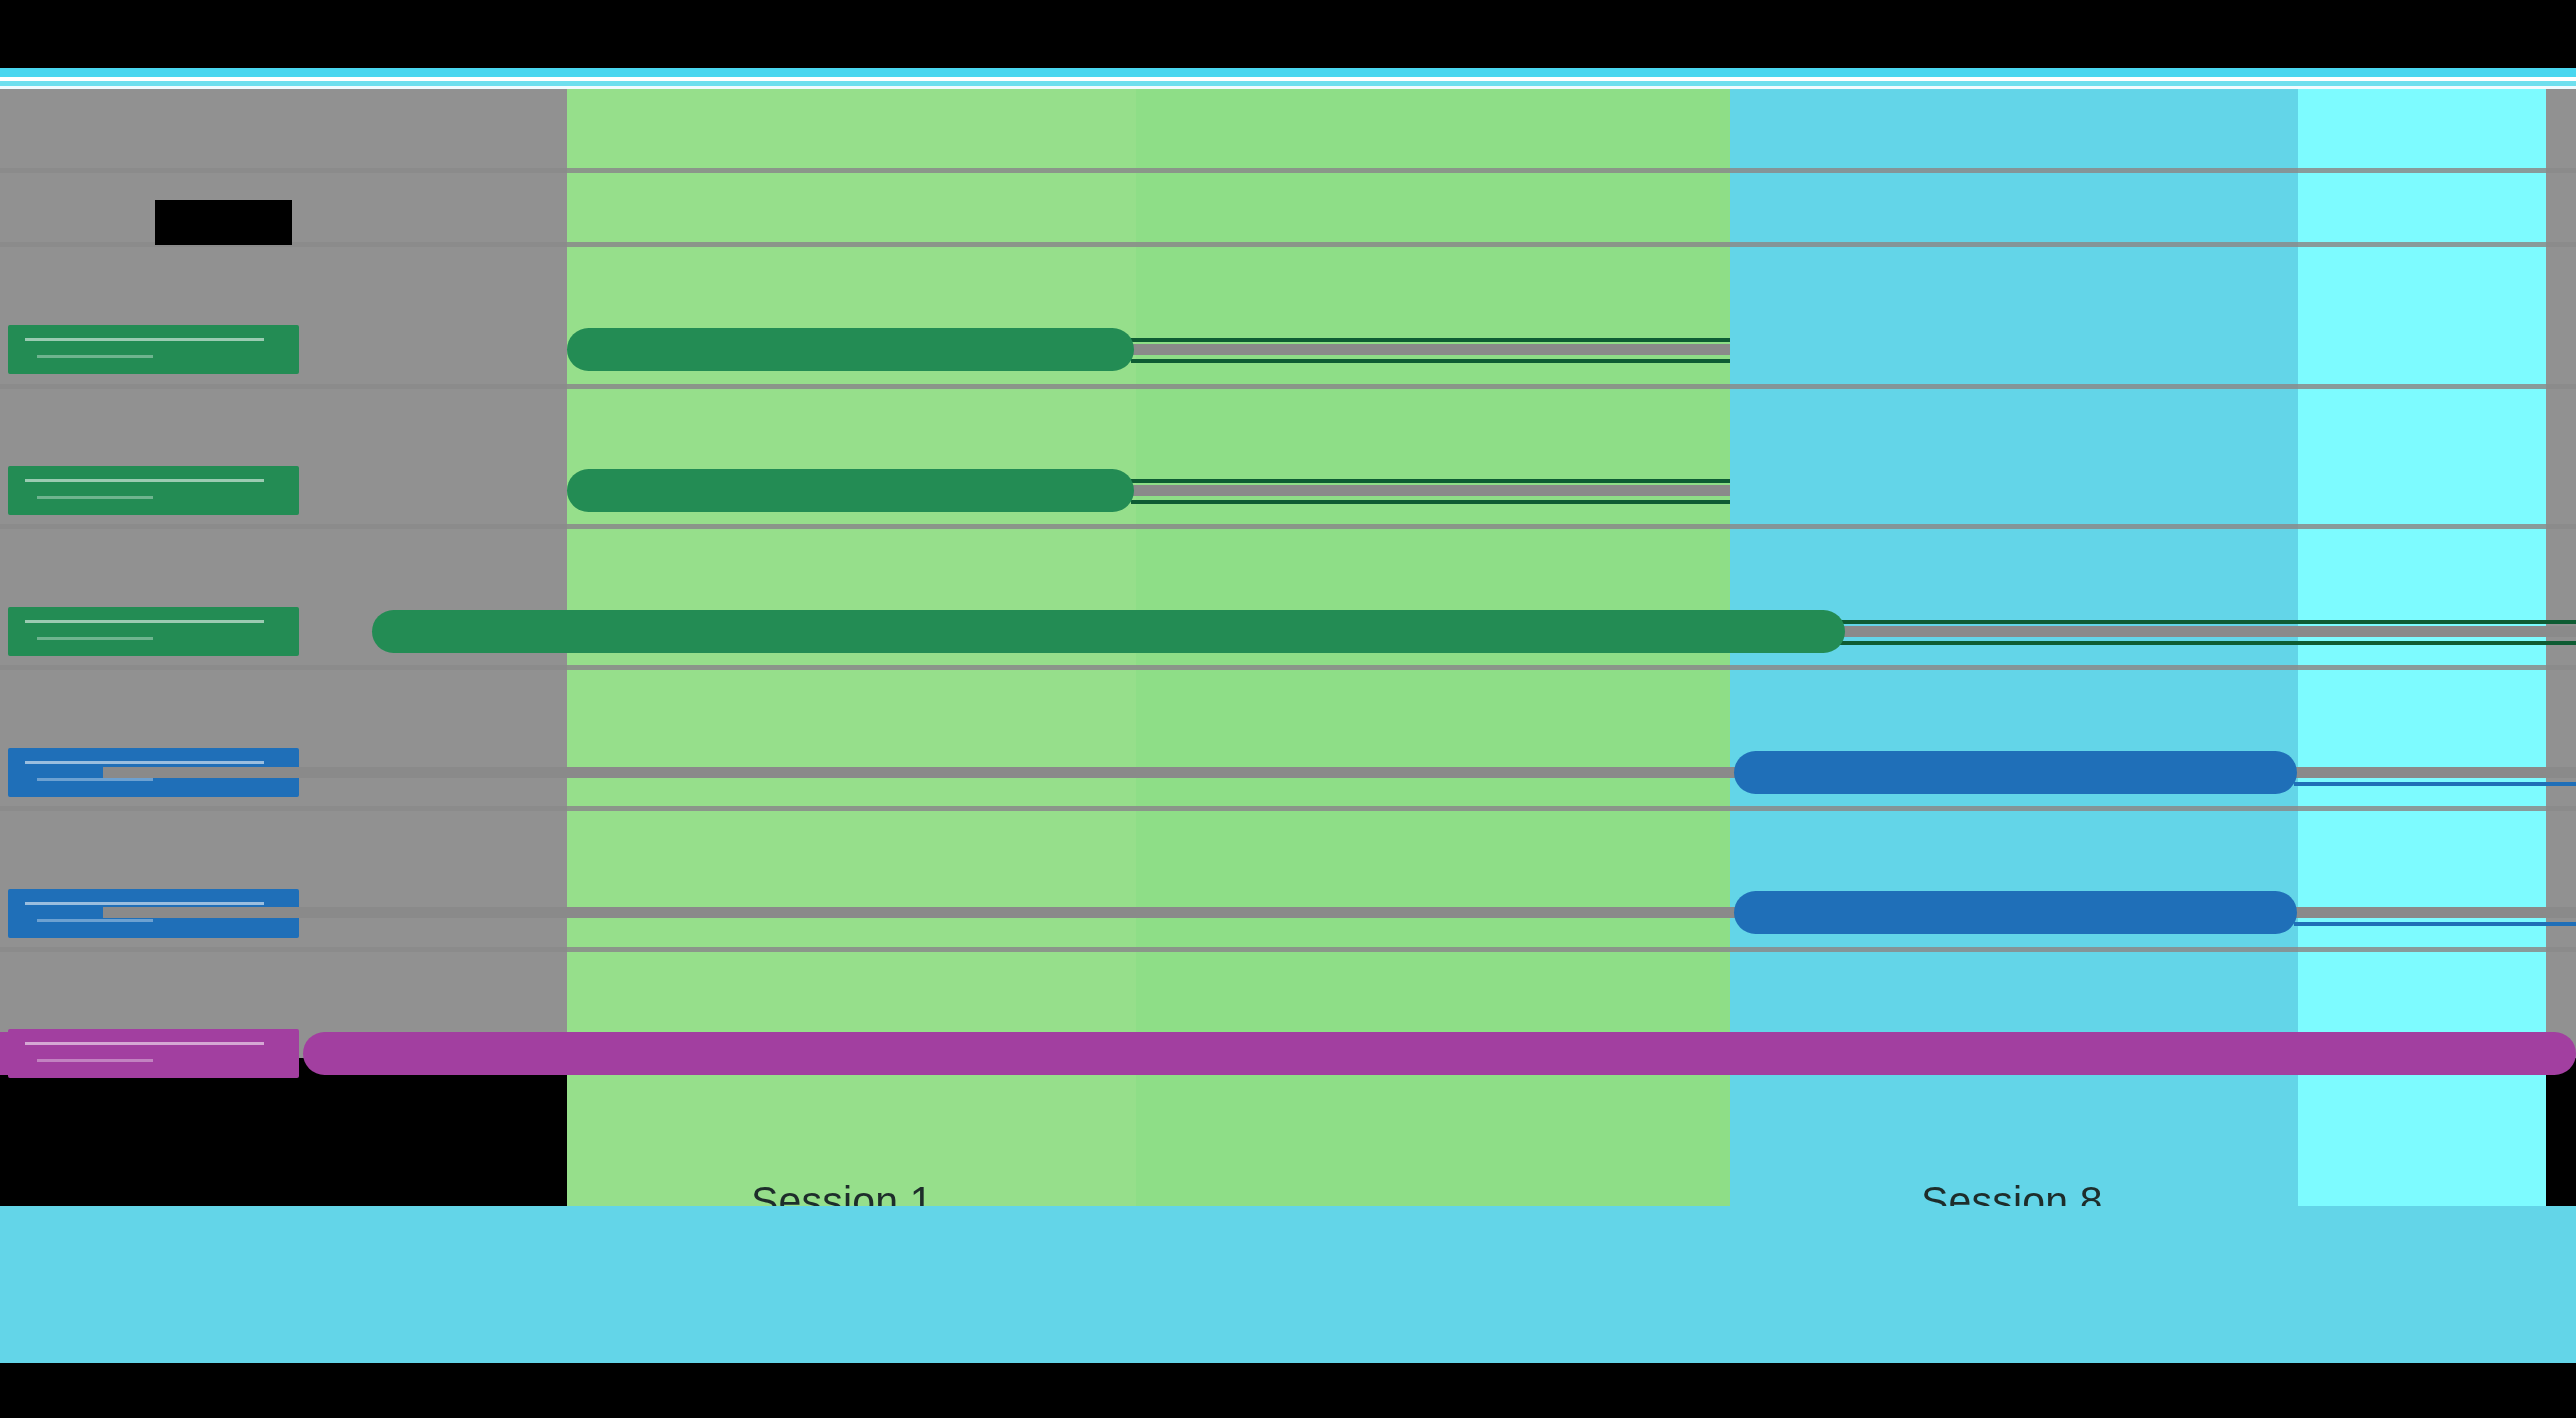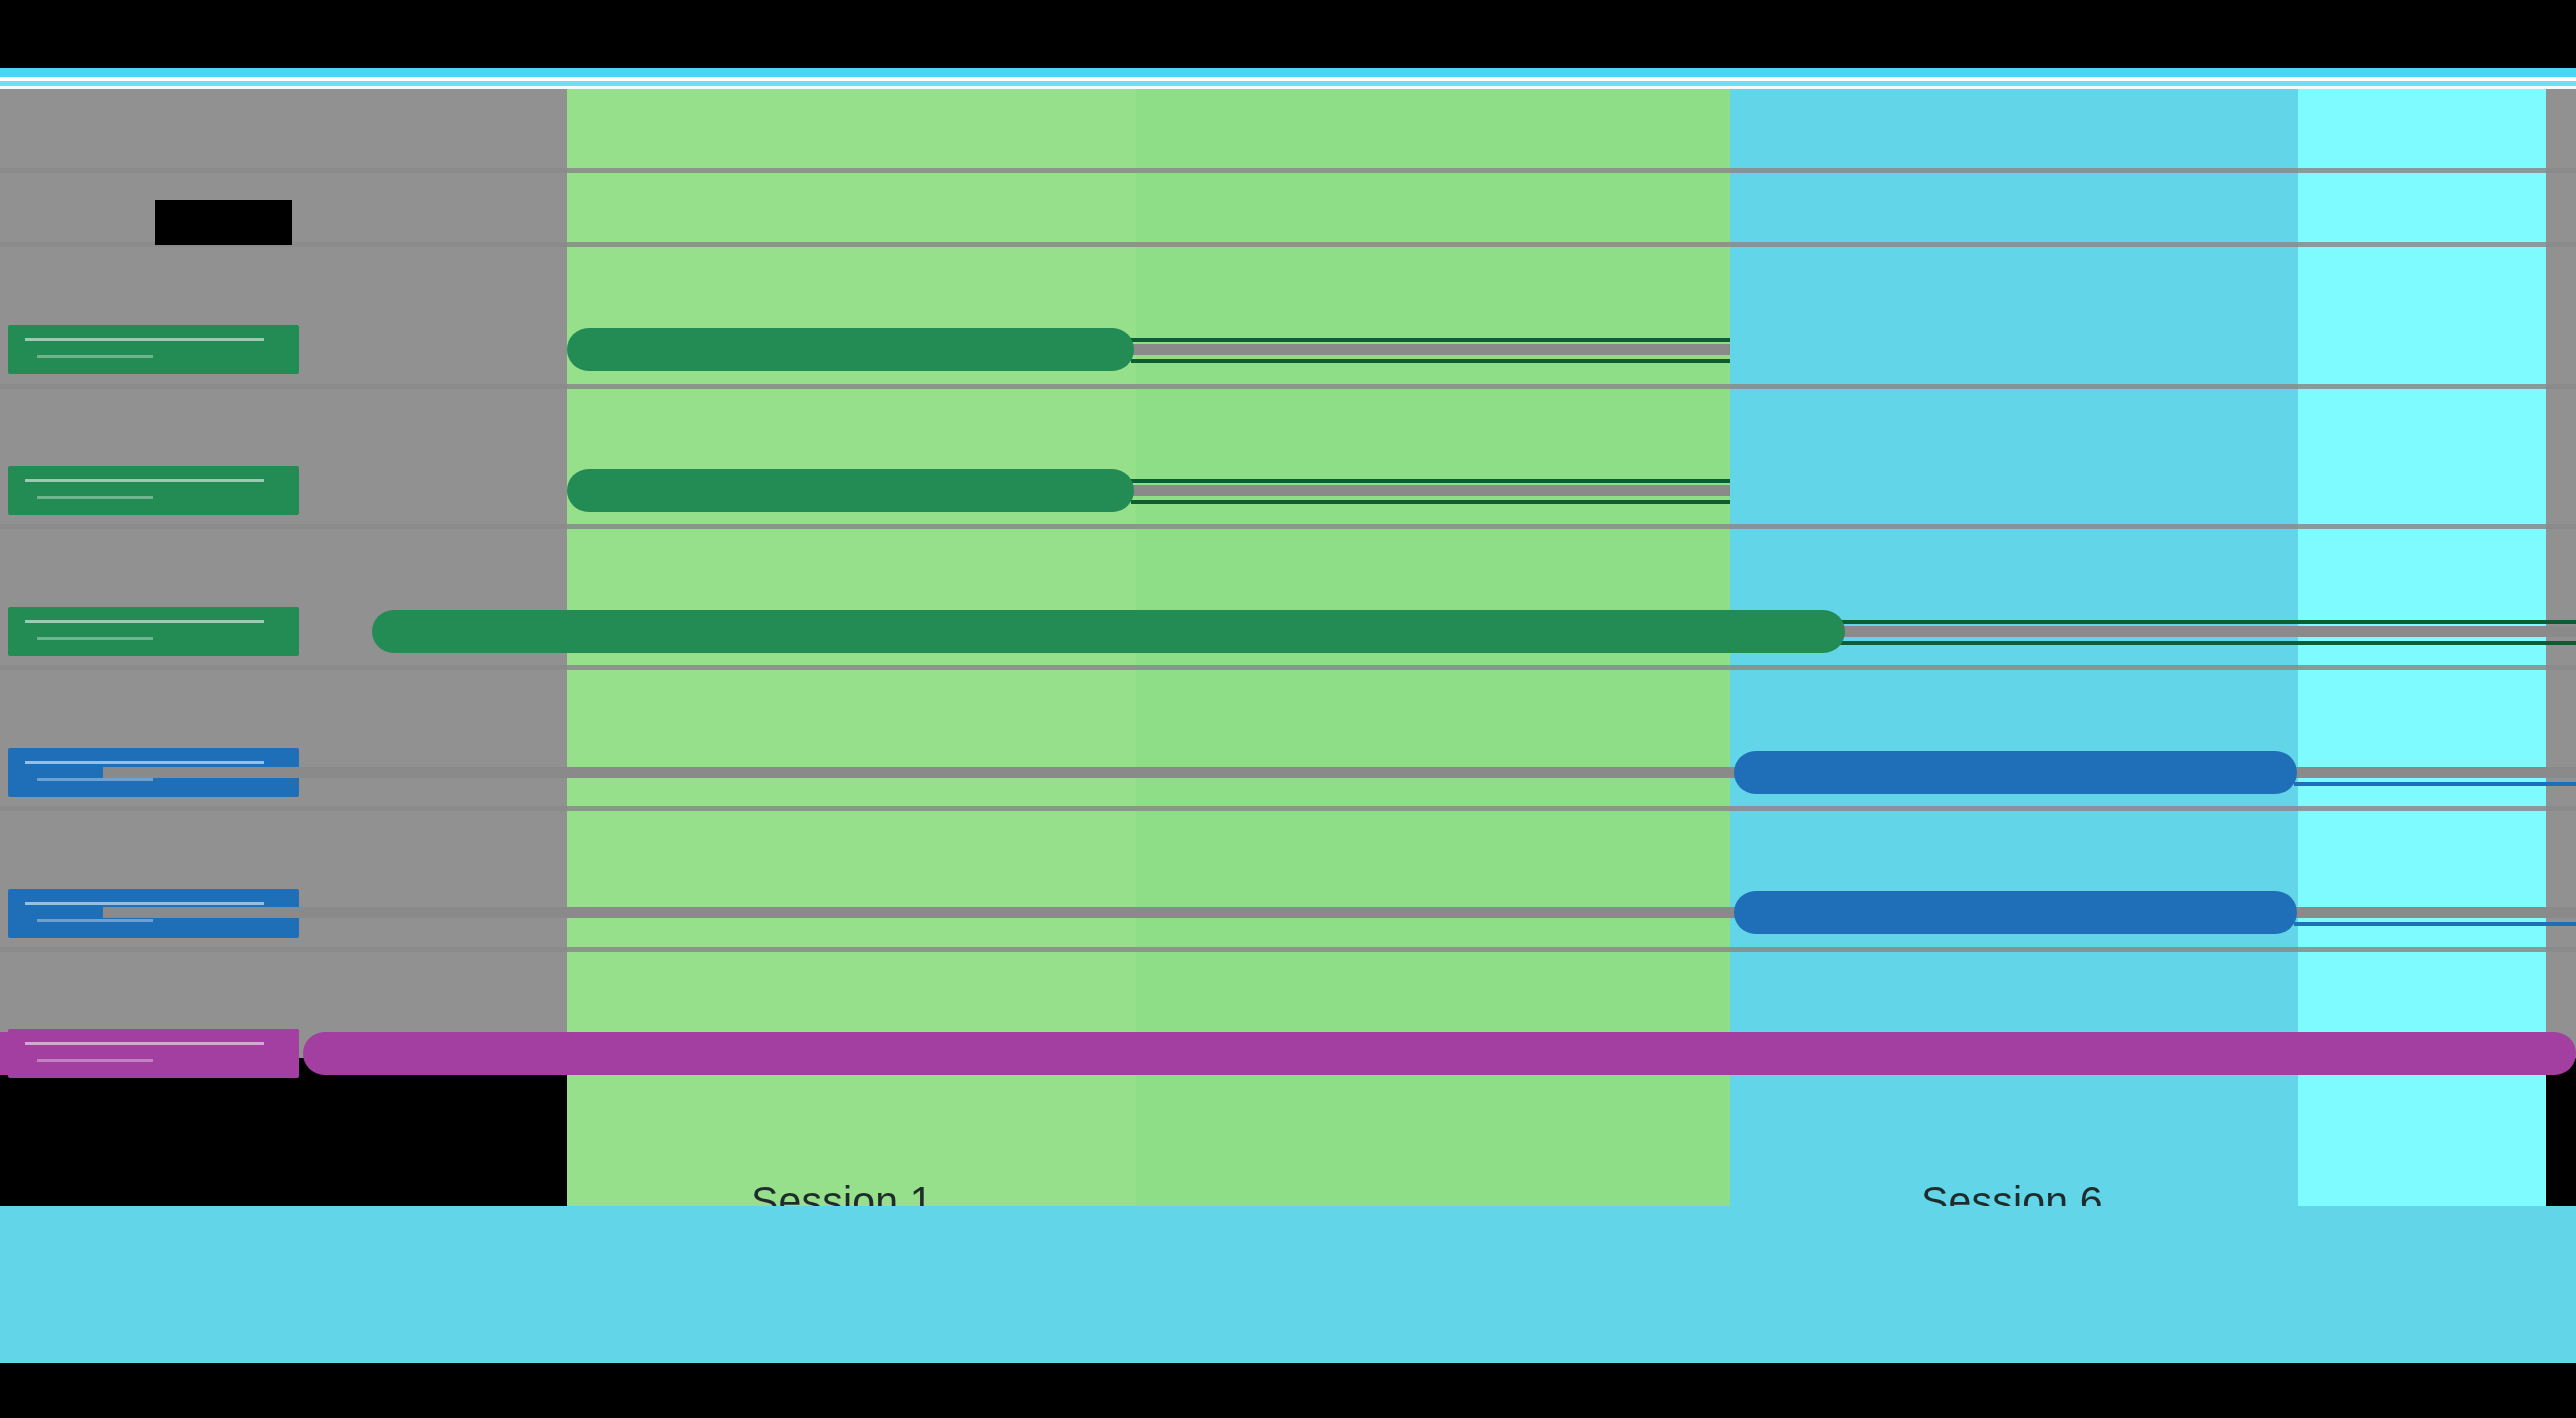--- a/index.html
+++ b/index.html
@@ -132,21 +132,21 @@
     <div class="tailline" style="left:2294px;top:31px;width:282px;background:#1f6fb8"></div>
     <div class="bar" style="left:1734px;width:563px;background:#1f6fb8"></div>
   </div>
 
   <div class="barwrap" style="left:0;top:943px">
     <div class="bar" style="left:303px;width:2273px;background:#a23fa0"></div>
     <div class="bar" style="left:0px;width:20.6px;background:#a23fa0;border-radius:0"></div>
   </div>
 
   <div class="sesslabel" style="left:751px;top:1089px">Session 1</div>
-  <div class="sesslabel" style="left:1921px;top:1089px">Session 6</div>
+  <div class="sesslabel" style="left:1921px;top:1089px">Session 8</div>
 
 </div>
 
 <div id="legendband"></div>
 
 <div class="legend-item" style="left:1187px;width:211px">
   <div class="legend-swatch" style="width:127px;background:#238c54"></div>
   <div class="legend-text tex" style="left:127px;width:84px;background:#238c54"></div>
 </div>
 <div class="legend-item" style="left:1680px;width:197px">

